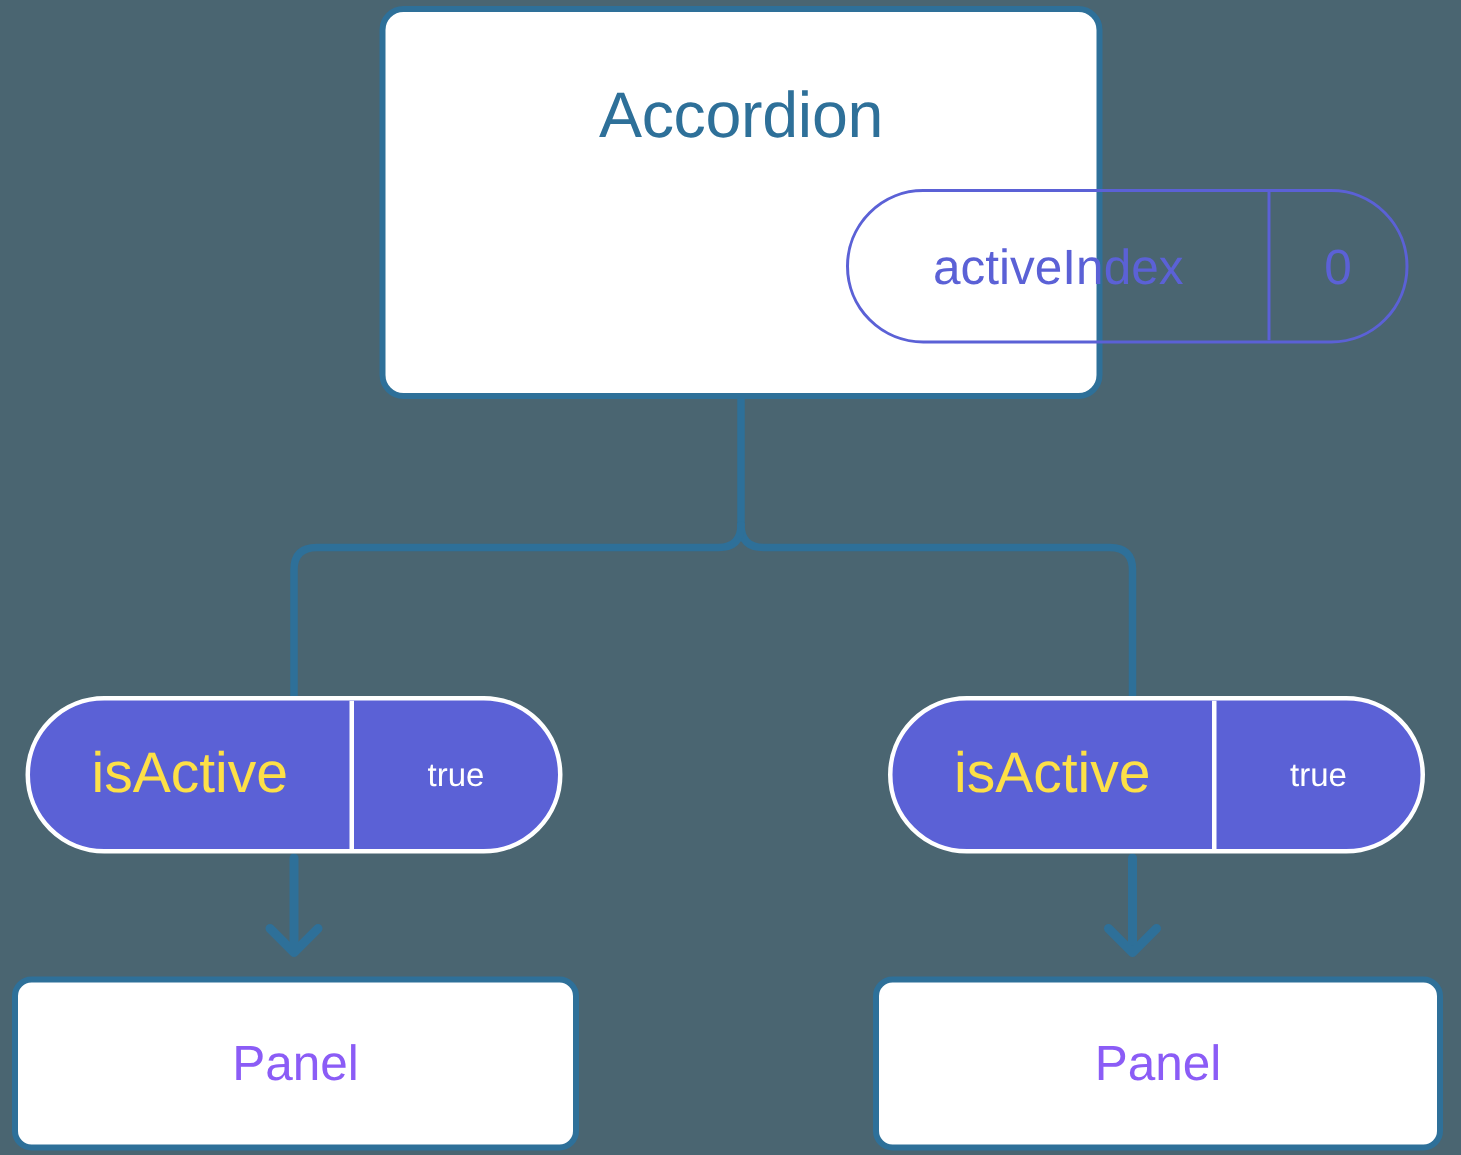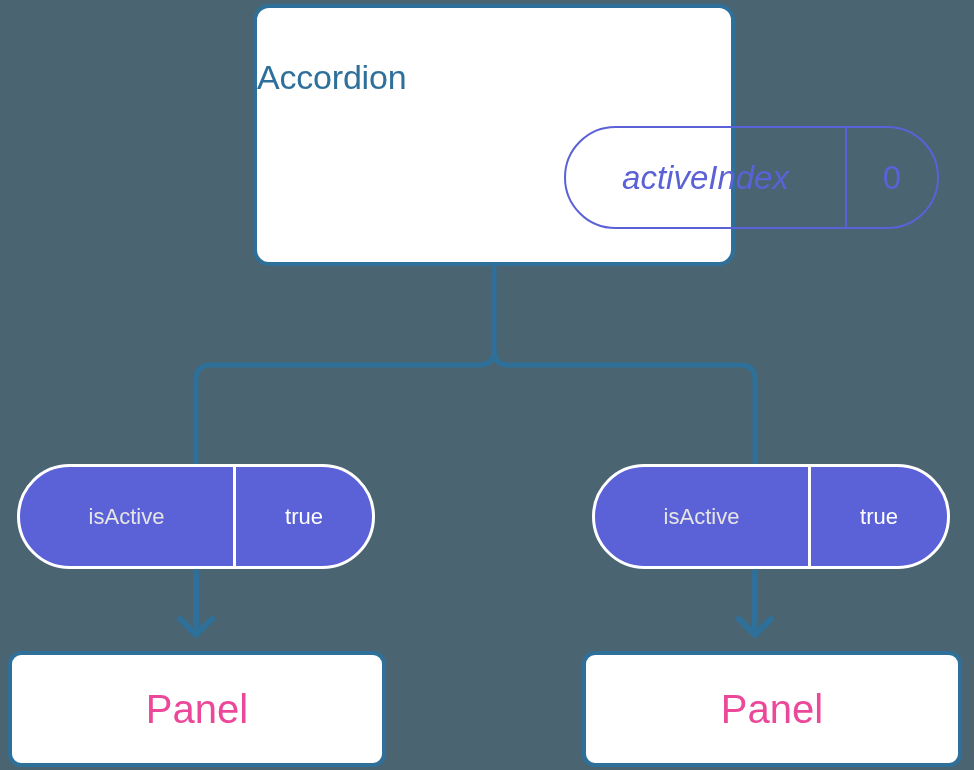--- a/index.html
+++ b/index.html
@@ -47,23 +47,23 @@
     width: 482px;
     height: 262px;
     border-radius: 16px;
   }
 
   #accordion-title {
     position: absolute;
     left: 0;
     right: 0;
     top: 48px;
-    text-align: left;
+    text-align: center;
     color: #2e7099;
-    font-size: 34px;
+    font-size: 43px;
     line-height: 42px;
     letter-spacing: -0.2px;
     font-weight: 400;
   }
 
   
   .pill {
     position: absolute;
     display: flex;
     align-items: stretch;
@@ -88,36 +88,35 @@
     width: 375px;
     height: 103px;
     border: 2px solid #5b61d6;
     background: transparent;
   }
   #active-index-pill .pill-key {
     flex: 0 0 281px;
     border-right: 2px solid #5b61d6;
     color: #5b61d6;
     font-size: 33px;
-    font-style: italic;
   }
   #active-index-pill .pill-val {
     flex: 1 1 auto;
     color: #5b61d6;
     font-size: 33px;
   }
 
   
   .pill-filled {
     background: #5b61d6;
     border: 3px solid #ffffff;
   }
   .pill-filled .pill-key {
-    color: #e5e5e5;
-    font-size: 22px;
+    color: #fde047;
+    font-size: 38px;
     border-right: 3px solid #ffffff;
   }
   .pill-filled .pill-val {
     color: #ffffff;
     font-size: 22px;
     flex: 1 1 auto;
   }
 
   #pill-left {
     left: 17px;
@@ -140,22 +139,22 @@
     position: absolute;
     background: #ffffff;
     border: 4px solid #2e7099;
     border-radius: 13px;
     box-sizing: border-box;
     display: flex;
     align-items: center;
     justify-content: center;
   }
   .panel-card .panel-label {
-    color: #ec4899;
-    font-size: 40px;
+    color: #8b5cf6;
+    font-size: 33px;
     line-height: 38px;
   }
 
   #panel-left {
     left: 8px;
     top: 651px;
     width: 378px;
     height: 116px;
   }
   #panel-right {

